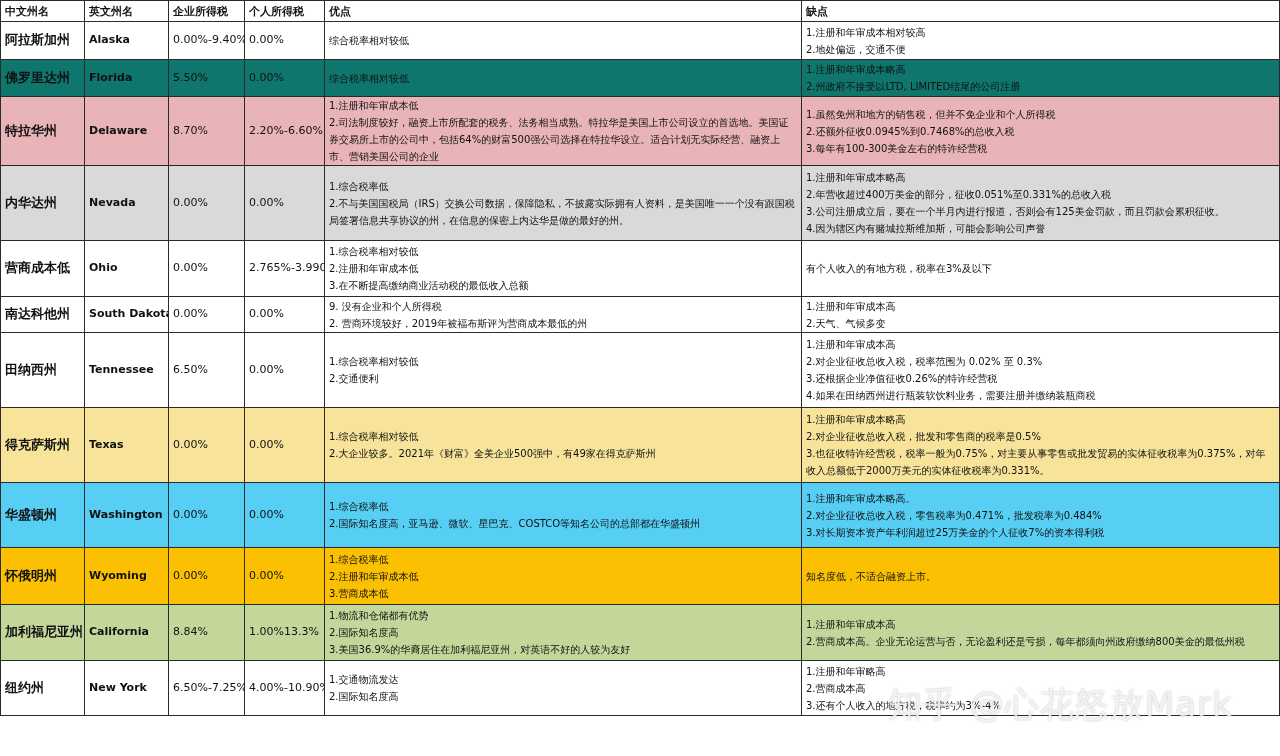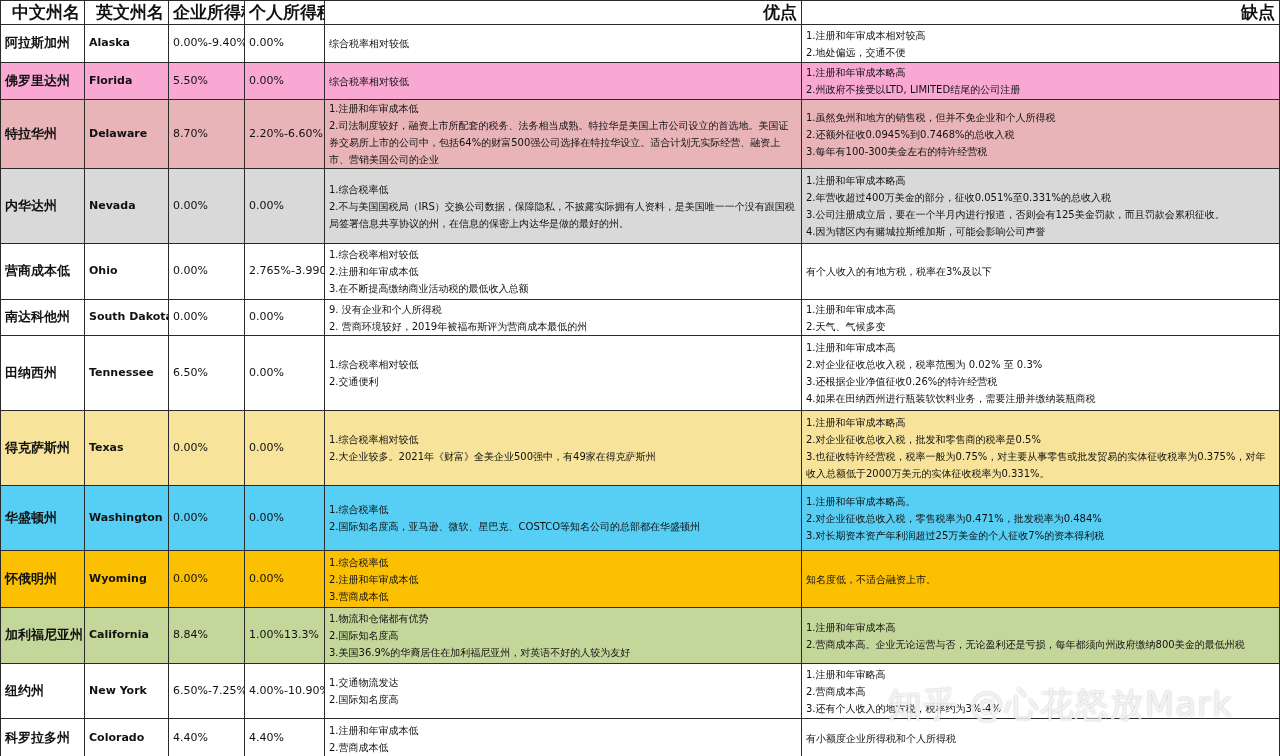--- a/index.html
+++ b/index.html
@@ -1,20 +1,20 @@
 <!DOCTYPE html>
 <html><head>
 <meta charset="utf-8">
 <style>
   html, body { margin:0; padding:0; background:#ffffff; }
   body { width:1280px; height:756px; overflow:hidden; position:relative;
          font-family:"DejaVu Sans", "Liberation Sans", sans-serif; color:#111; }
   table { border-collapse:collapse; table-layout:fixed; width:1279px; position:absolute; left:0; top:0; }
   td, th { border:1.5px solid #2a2a2a; padding:0 4px; vertical-align:middle; overflow:hidden; white-space:nowrap; }
-  th { font-weight:bold; font-size:17px; text-align:right; height:20px; background:#ffffff; }
+  th { font-weight:bold; font-size:11px; text-align:left; height:20px; background:#ffffff; }
   td { font-size:10.5px; line-height:16.5px; }
   td.cn { font-weight:bold; font-size:13px;margin-left:48px; }
   td.en { font-weight:bold; font-size:11px; }
   td.num { font-size:11px; }
   td.txt { font-size:10px; line-height:17px; white-space:normal; }
   td.txt div { white-space:nowrap; }
   td.wrap div { white-space:normal; }
   .watermark { position:absolute; left:888px; top:682px; font-size:34px; color:rgba(255,255,255,0.78);
                text-shadow:0 0 2px rgba(120,120,120,0.55); letter-spacing:1px; pointer-events:none; white-space:nowrap; }
 </style>
@@ -47,21 +47,21 @@
         <td class="num">0.00%-9.40%</td>
         <td class="num">0.00%</td>
         <td class="txt">
           <div>综合税率相对较低</div>
         </td>
         <td class="txt">
           <div>1.注册和年审成本相对较高</div>
           <div>2.地处偏远，交通不便</div>
         </td>
       </tr>
-      <tr style="height: 37px; background: #f9a8d4;">
+      <tr style="height: 37px; background: #0f766e;">
         <td class="cn">佛罗里达州</td>
         <td class="en">Florida</td>
         <td class="num">5.50%</td>
         <td class="num">0.00%</td>
         <td class="txt">
           <div>综合税率相对较低</div>
         </td>
         <td class="txt">
           <div>1.注册和年审成本略高</div>
           <div>2.州政府不接受以LTD, LIMITED结尾的公司注册</div>
@@ -209,29 +209,16 @@
         <td class="txt">
           <div>1.交通物流发达</div>
           <div>2.国际知名度高</div>
         </td>
         <td class="txt">
           <div>1.注册和年审略高</div>
           <div>2.营商成本高</div>
           <div>3.还有个人收入的地方税，税率约为3%-4%</div>
         </td>
       </tr>
-      <tr style="height: 40px; background: rgb(255, 255, 255);">
-        <td class="cn">科罗拉多州</td>
-        <td class="en">Colorado</td>
-        <td class="num">4.40%</td>
-        <td class="num">4.40%</td>
-        <td class="txt">
-          <div>1.注册和年审成本低</div>
-          <div>2.营商成本低</div>
-        </td>
-        <td class="txt">
-          <div>有小额度企业所得税和个人所得税</div>
-        </td>
-      </tr>
     </tbody>
 </table>
 
 <div class="watermark">知乎 @心花怒放Mark</div>
 
 </body></html>

